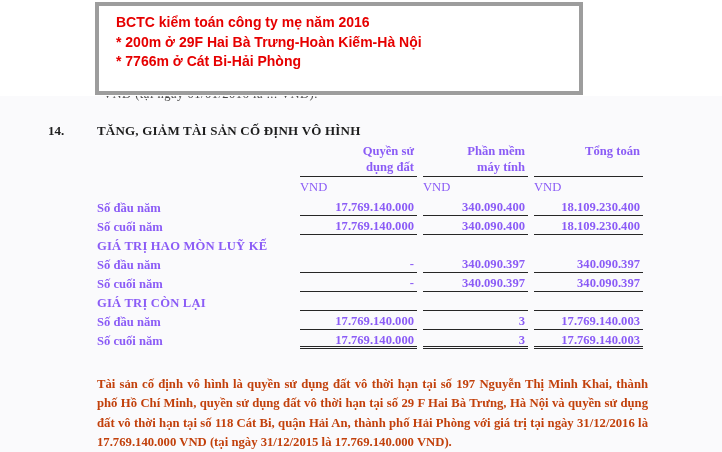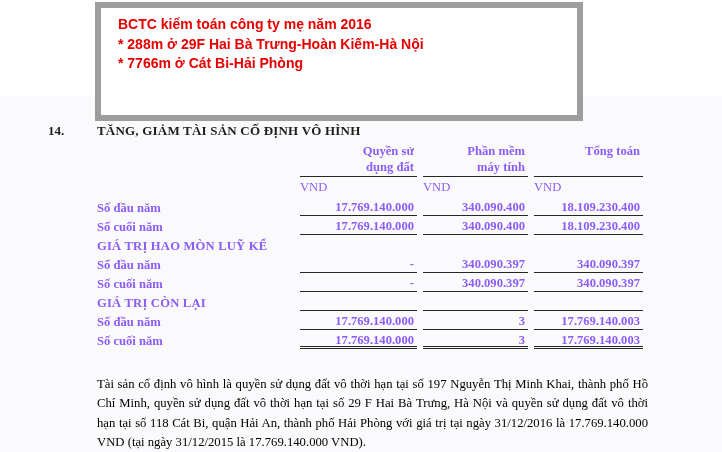--- a/index.html
+++ b/index.html
@@ -9,22 +9,22 @@
   .stage { position: absolute; left: 0; top: 0; width: 722px; height: 452px; background: #ffffff; }
 
   
   .scan { position: absolute; left: 0; top: 96px; width: 722px; height: 435px; background: #fafafc; }
 
   
   .clipped-line { position: absolute; left: 103px; top: 0px; width: 300px; height: 9px; overflow: hidden; }
   .clipped-line span { display: block; margin-top: -9px; font-size: 12.5px; color: #4a4a4a; white-space: nowrap; letter-spacing: 0.5px; }
 
   
-  .annot { position: absolute; left: 95px; top: 2px; width: 488px; height: 119px; background: #ffffff;
-           border: 6px solid #ef4444; padding: 7px 10px 0 17px;
+  .annot { position: absolute; left: 95px; top: 2px; width: 488px; height: 93px; background: #ffffff;
+           border: 4px solid #ef4444; padding: 7px 10px 0 17px;
            font-family: "Liberation Sans", "DejaVu Sans", sans-serif;
            font-weight: 700; font-size: 14px; line-height: 19.5px; color: #e60000; }
   .annot div { white-space: nowrap; }
 
   
   .sec-head { position: absolute; left: 0; top: 27px; width: 722px; font-weight: 700; font-size: 13px; }
   .sec-num { position: absolute; left: 48px; }
   .sec-title { position: absolute; left: 97px; letter-spacing: 0.2px; }
 
   
@@ -48,21 +48,21 @@
 
   tr.srow td, tr.drow td { height: 19px; }
   tr.drow td.num > div { height: 18px; line-height: 18px; text-align: right; padding-right: 3px; font-weight: 600; }
   tr.drow td.num.ul > div { border-bottom: 1.5px solid #262626; }
   tr.drow td.num.dul > div { border-bottom: 3.5px double #262626; }
   tr.srow td.num > div.eline { height: 18px; }
   tr.srow.oline td.num > div.eline { border-bottom: 1.5px solid #262626; }
 
   
   .note { position: absolute; left: 97px; top: 279px; width: 551px; font-size: 12.7px;
-          line-height: 19.3px; text-align: justify; color: #000000; }
+          line-height: 19.3px; text-align: justify; color: #c2410c; font-weight: bold; }
 </style>
 </head>
 <body>
 
 <div class="stage">
 
   <div class="scan">
 
     <div class="clipped-line">
       <span>VND (tại ngày 01/01/2016 là ... VND).</span>
@@ -216,17 +216,17 @@
             </td>
       </tr>
     </tbody>
       </table>
 
     <p class="note">Tài sản cố định vô hình là quyền sử dụng đất vô thời hạn tại số 197 Nguyễn Thị Minh Khai, thành phố Hồ Chí Minh, quyền sử dụng đất vô thời hạn tại số 29 F Hai Bà Trưng, Hà Nội và quyền sử dụng đất vô thời hạn tại số 118 Cát Bi, quận Hải An, thành phố Hải Phòng với giá trị tại ngày 31/12/2016 là 17.769.140.000 VND (tại ngày 31/12/2015 là 17.769.140.000 VND).</p>
   </div>
 
   <div class="annot" style="color: rgb(230, 0, 0); border-color: rgb(157, 157, 157);">
     <div>BCTC kiểm toán công ty mẹ năm 2016</div>
-    <div>* 288m ở 29F Hai Bà Trưng-Hoàn Kiếm-Hà Nội</div>
+    <div>* 200m ở 29F Hai Bà Trưng-Hoàn Kiếm-Hà Nội</div>
     <div>* 7766m ở Cát Bi-Hải Phòng</div>
   </div>
 
 </div>
 
 </body></html>

